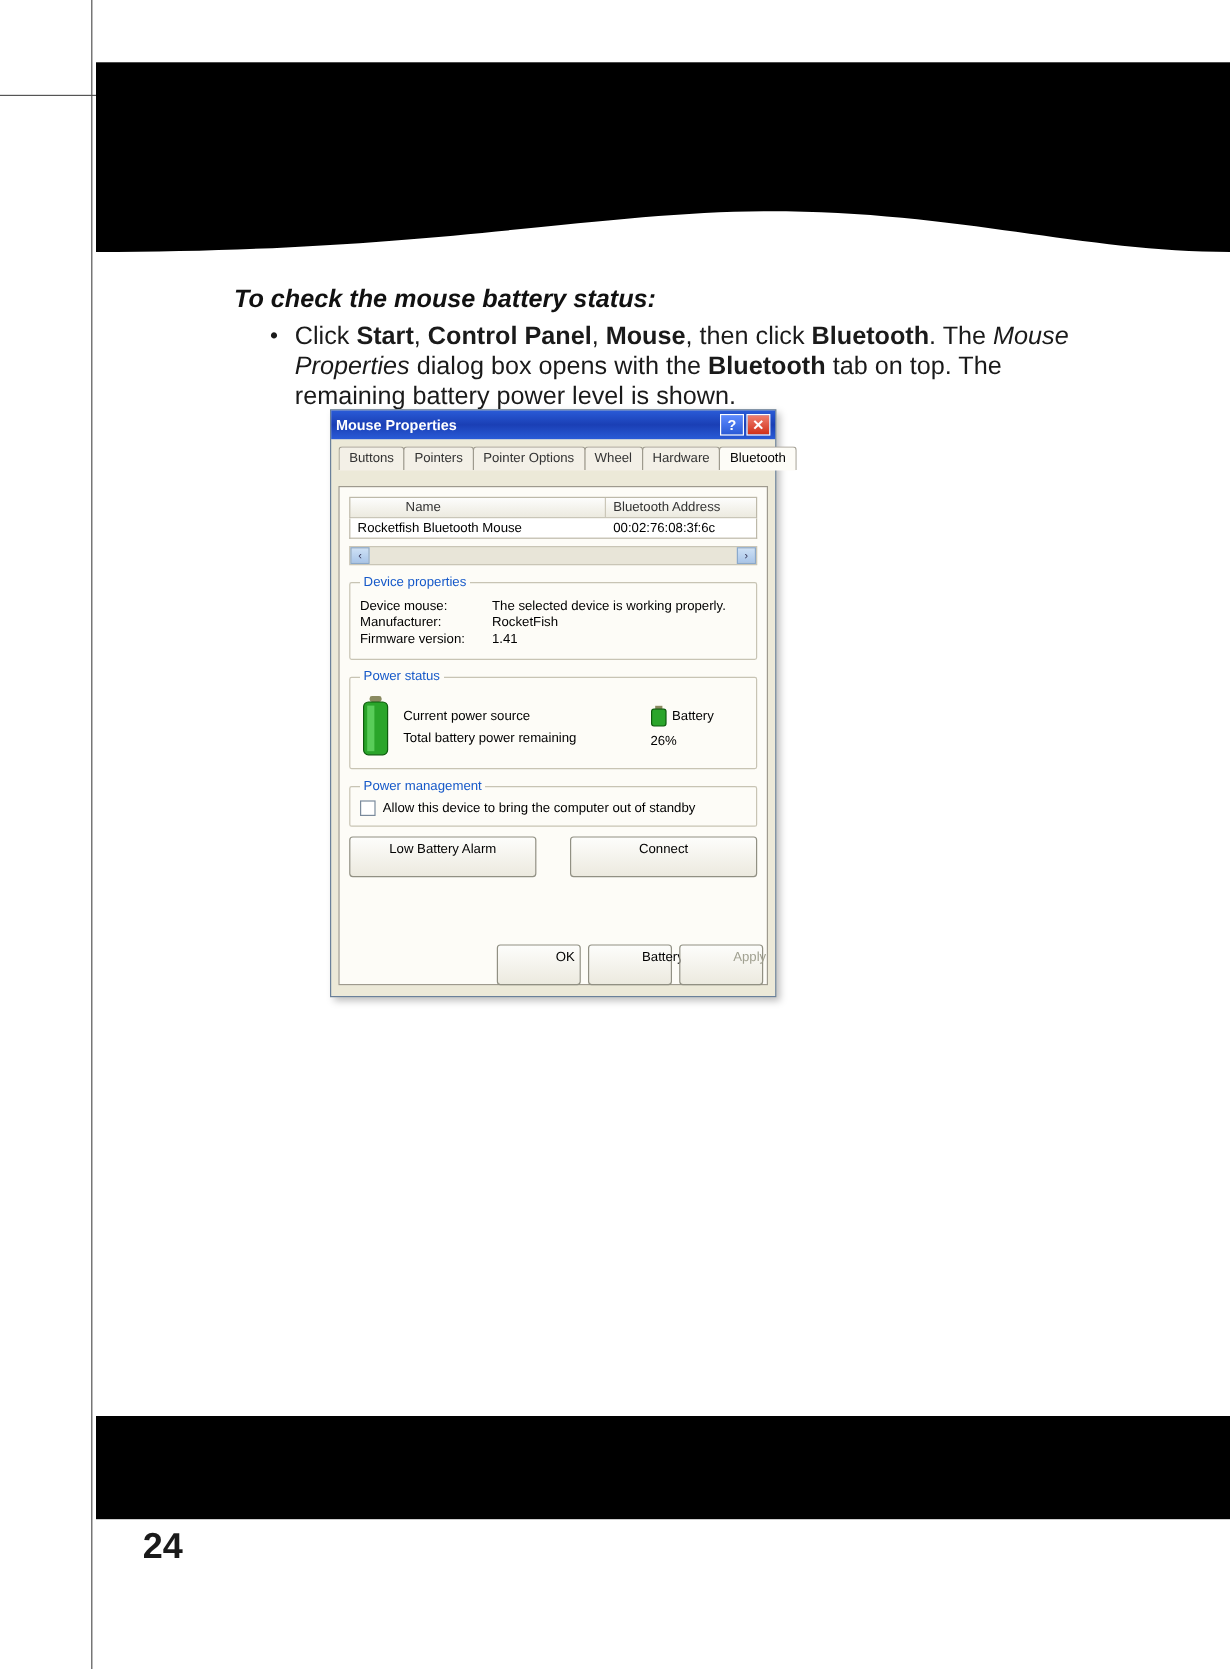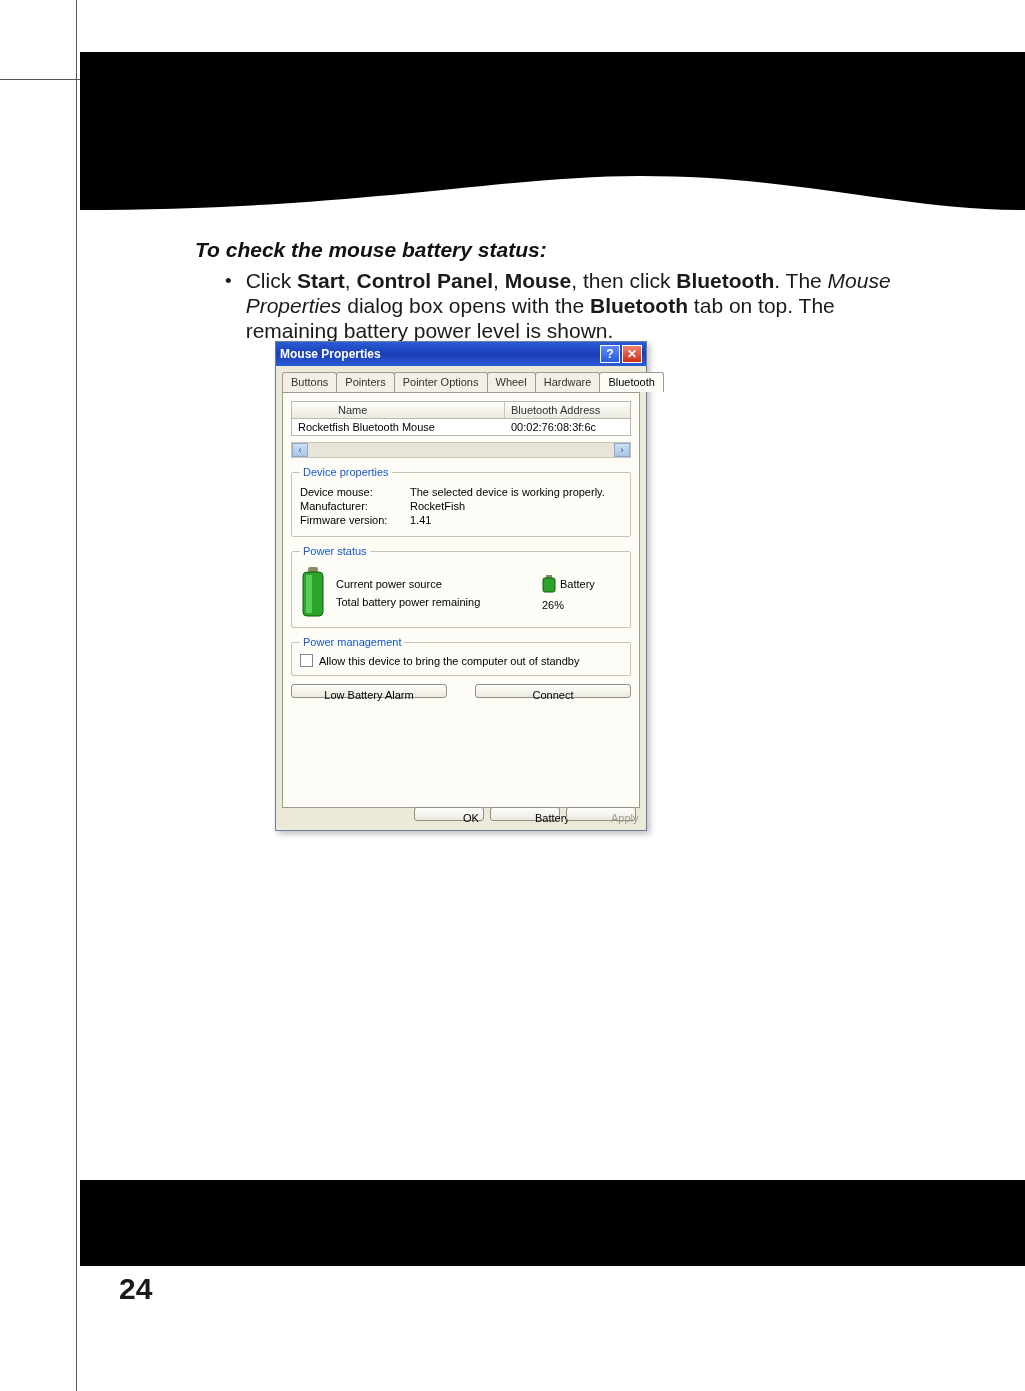--- a/index.html
+++ b/index.html
@@ -117,21 +117,21 @@
     width: 20px; height: 18px;
     border: 1px solid #fff;
     display: flex; align-items: center; justify-content: center;
     font-weight: 700; font-size: 12px;
   }
   .tb-help { background: linear-gradient(#5e8bff,#2a5bd7); color:#fff; }
   .tb-close { background: linear-gradient(#f08070,#d03018); color:#fff; }
 
   .tab-strip {
     display: flex;
-    padding: 6px 6px 0 6px;
+    padding: 6px 6px 13px 6px;
     gap: 0;
   }
   .tab {
     border: 1px solid #9e9a8e;
     border-bottom: none;
     background: #f3f0e7;
     padding: 3px 8px;
     font-size: 11px;
     color: #333;
     border-radius: 3px 3px 0 0;
@@ -208,21 +208,21 @@
   .power-vals .pv { font-size:11px; margin:6px 0; display:flex; align-items:center; gap:4px;}
   .chk-row { display:flex; align-items:center; gap:6px; font-size:11px; }
   .chk {
     width:13px; height:13px; border:1px solid #7a8a9c; background:#fff;
   }
   .btn-row { display:flex; gap:28px; margin-top:8px; }
   .winbtn {
     flex:1;
     border:1px solid #919083;
     background: linear-gradient(#fdfdfb,#eceadf);
-    height: 14px;
+    height: 34px;
     font-size:11px;
     border-radius:3px;
     text-align:center;
     line-height:20px;
     color:#000;
   }
   .bottom-btns {
     position:absolute;
     bottom: 9px;
     right: 10px;

